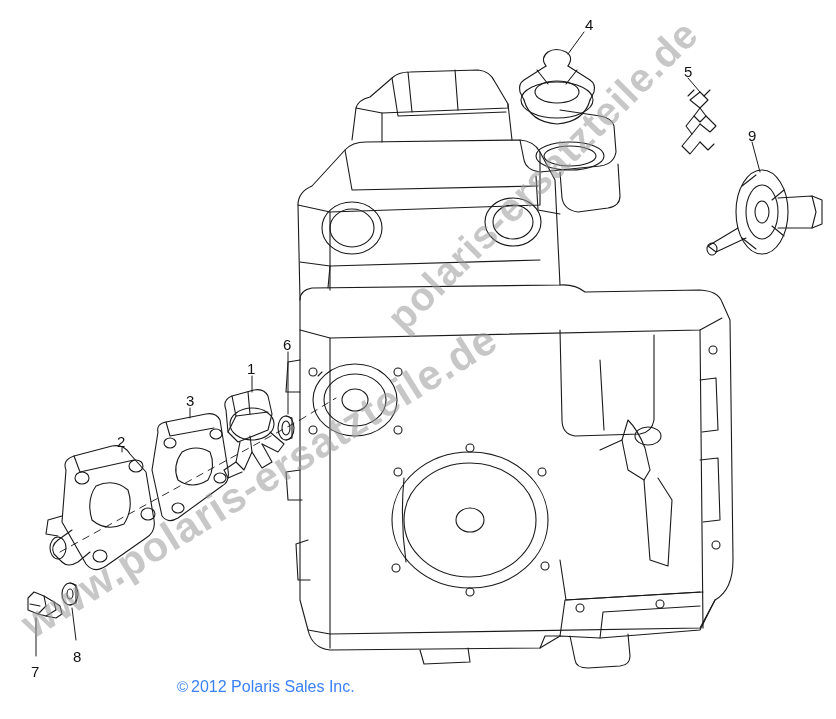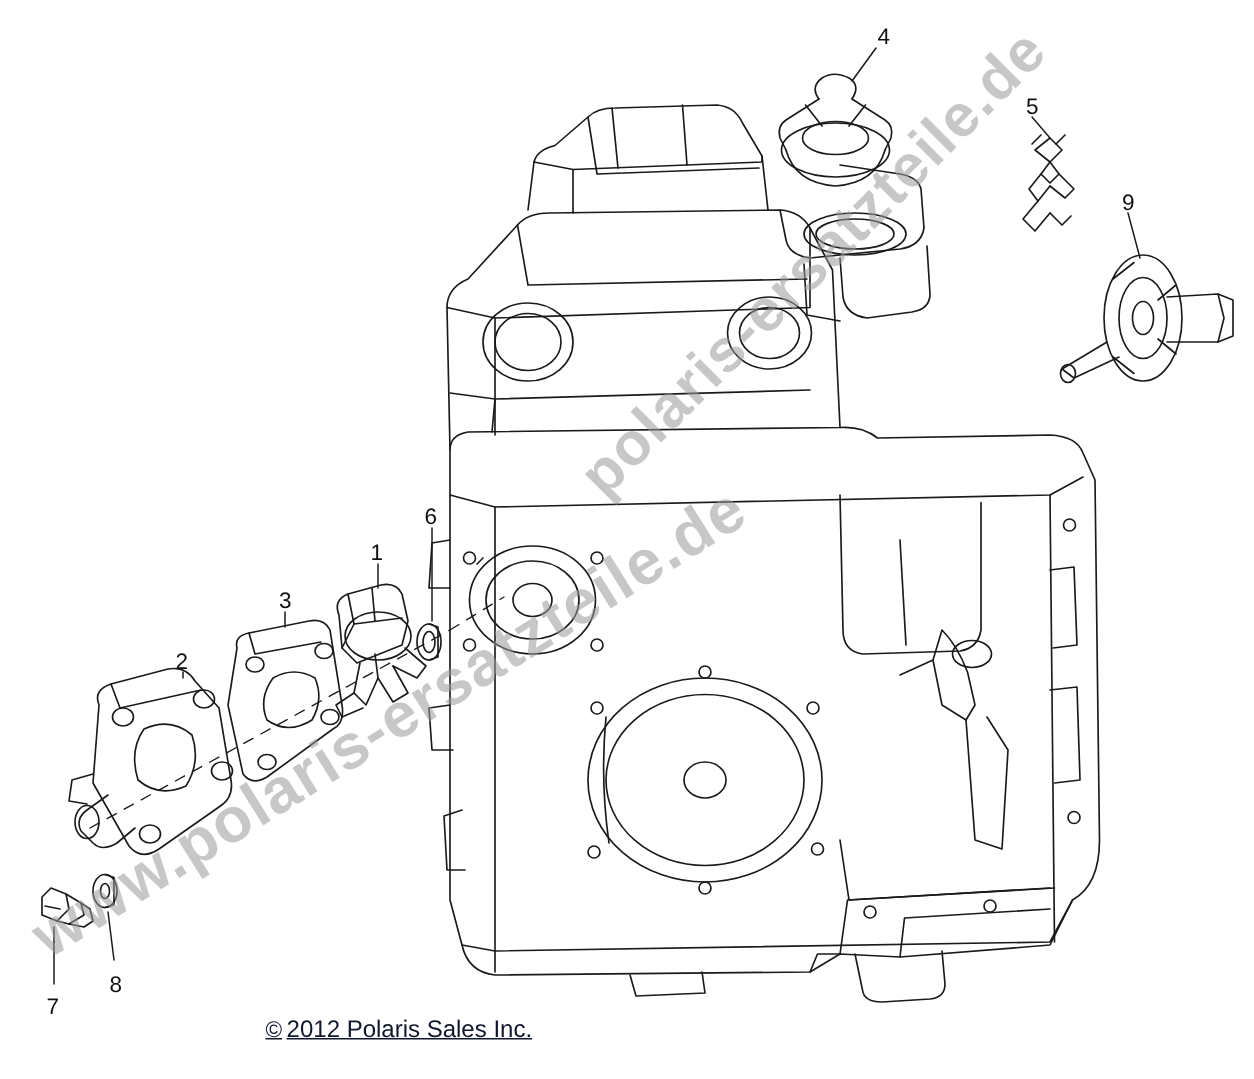--- a/index.html
+++ b/index.html
@@ -29,23 +29,22 @@
     color: #111111;
     line-height: 1;
     white-space: nowrap;
   }
   #copyright {
     position: absolute;
     left: 177px;
     top: 678px;
     font-family: "Liberation Sans", sans-serif;
     font-size: 16px;
-    color: #0f172a;
+    color: #3b82f6;
     white-space: nowrap;
-    text-decoration: underline;
   }
   #copyright .csym {
     font-size: 15px;
     margin-right: 3px;
   }
   .wm {
     position: absolute;
     font-family: "Liberation Sans", sans-serif;
     font-weight: bold;
     color: #9a9a9a;

